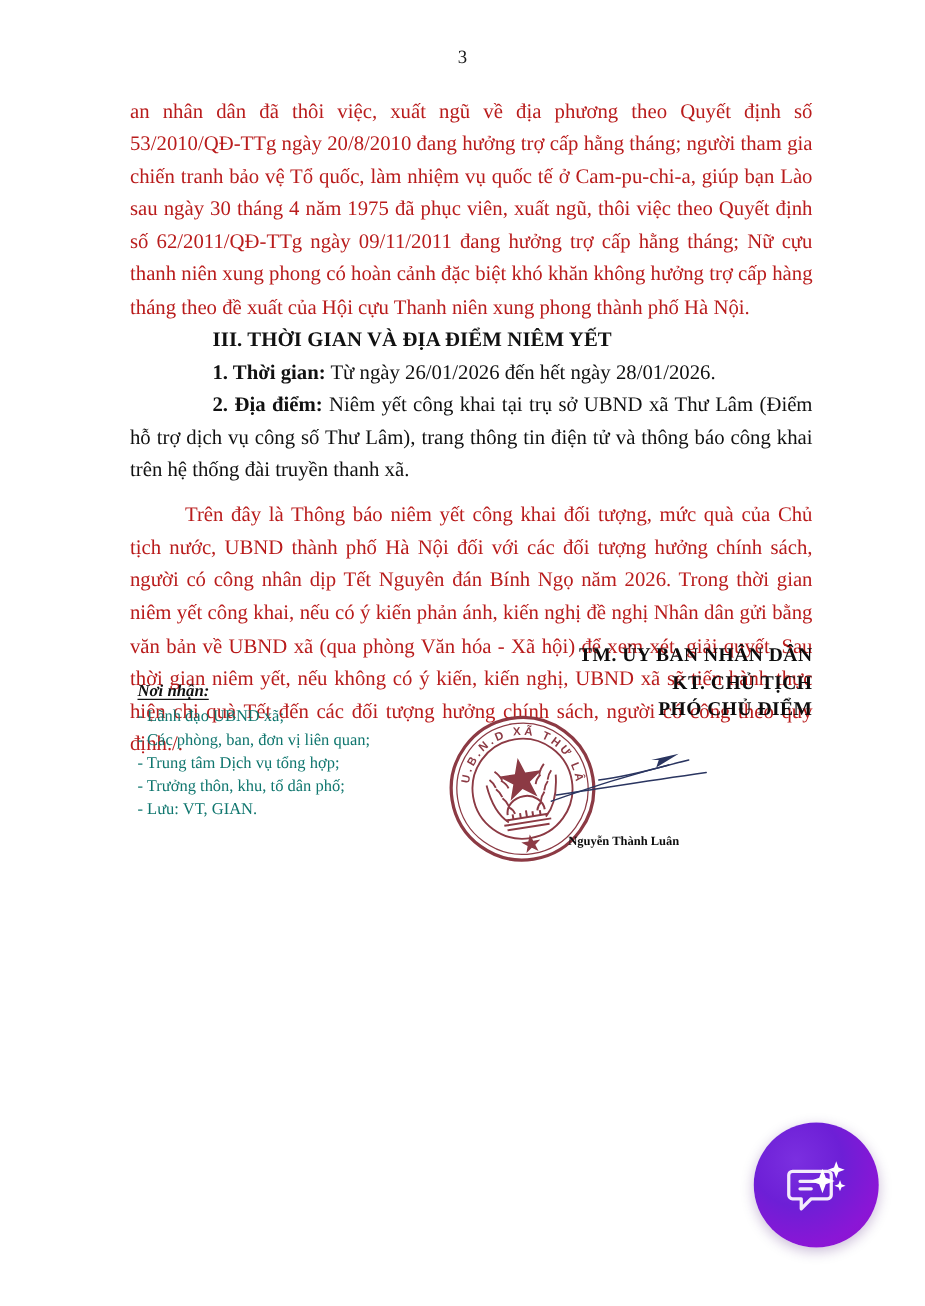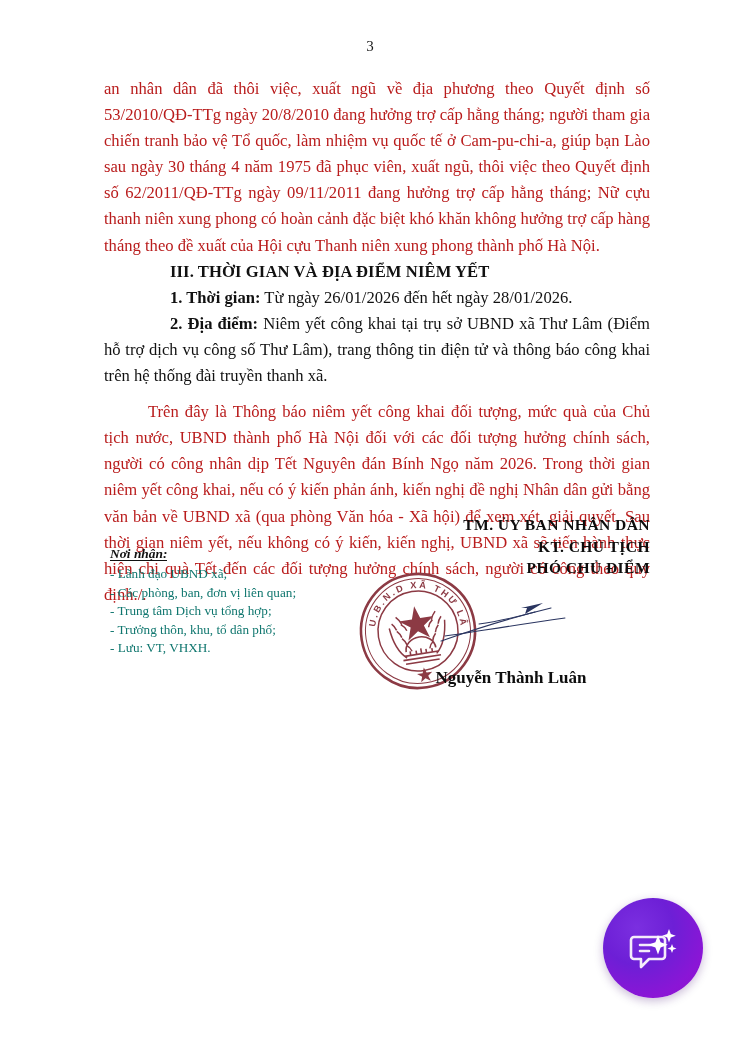--- a/index.html
+++ b/index.html
@@ -143,24 +143,24 @@
     font-weight: bold;
     line-height: 21.5px;
     letter-spacing: 0.4px;
     color: #0d0d0d;
     white-space: nowrap;
   }
 
   .signature-name {
     position: absolute;
     top: 152px;
-    left: 268px;
+    left: 256px;
     width: 278px;
     text-align: center;
-    font-size: 17px;
+    font-size: 10px;
     font-weight: bold;
     color: #0d0d0d;
     white-space: nowrap;
   }
 
   
   .seal {
     position: absolute;
     top: 54px;
     left: 253px;
@@ -226,21 +226,21 @@
 
   <div class="footer">
 
     <div class="recipients">
       <div class="recipients-title">Nơi nhận:</div>
       <ul>
         <li>- Lãnh đạo UBND xã;</li>
         <li>- Các phòng, ban, đơn vị liên quan;</li>
         <li>- Trung tâm Dịch vụ tổng hợp;</li>
         <li>- Trưởng thôn, khu, tổ dân phố;</li>
-        <li>- Lưu: VT, VHXH.</li>
+        <li>- Lưu: VT, GIAN.</li>
       </ul>
     </div>
 
     <div class="signature">
       <div class="signature-line">TM. ỦY BAN NHÂN DÂN</div>
       <div class="signature-line">KT. CHỦ TỊCH</div>
       <div class="signature-line">PHÓ CHỦ ĐIỂM</div>
     </div>
 
     <div class="seal">

